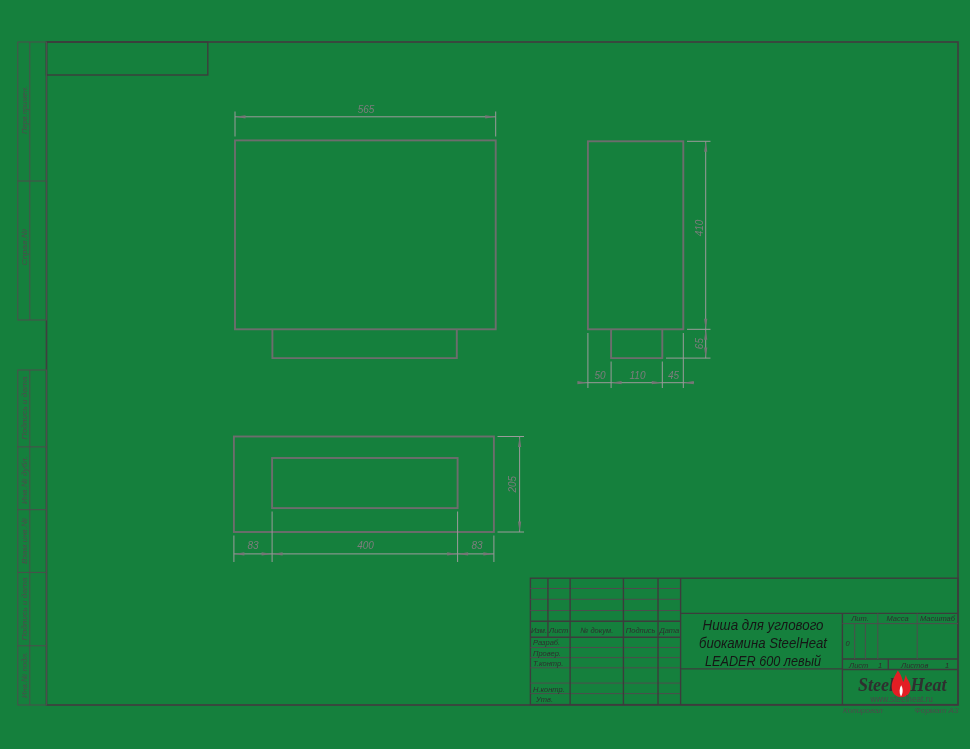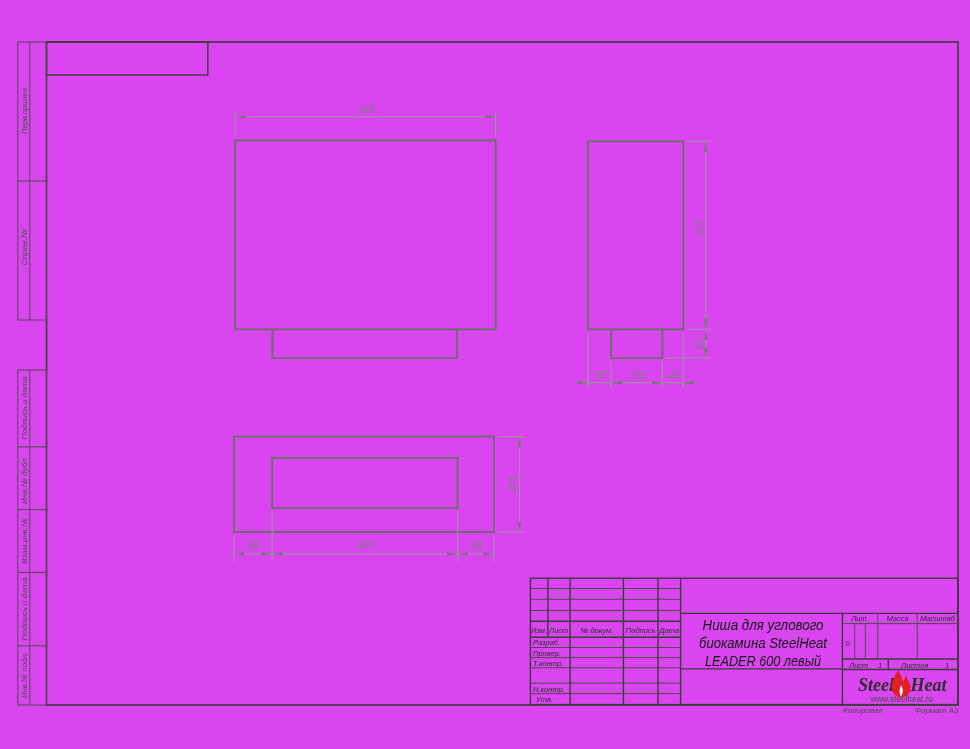--- a/index.html
+++ b/index.html
@@ -1,16 +1,16 @@
 <!DOCTYPE html>
 <html><head>
 <meta charset="utf-8">
 <style>
   html,body{margin:0;padding:0;background:#ffffff;-webkit-font-smoothing:antialiased;}
-  #sheet{position:relative;width:970px;height:749px;background:#d946ef;overflow:hidden;}
+  #sheet{position:relative;width:970px;height:749px;background:#15803d;overflow:hidden;}
   svg{position:absolute;left:0;top:0;}
   .fr{stroke:#3f3f3f;stroke-width:1.7;fill:none;}
   .th{stroke:#6d6d6d;stroke-width:1.9;fill:none;}
   .tn{stroke:#9b9b9b;stroke-width:1;fill:none;}
   .tb{stroke:#3c3c3c;stroke-width:1.4;fill:none;}
   .tr{stroke:#4d4d4d;stroke-width:1;fill:none;}
   text{font-family:"Liberation Sans",sans-serif;fill:#3a3a3a;}
   .dim{font-style:italic;font-size:10px;fill:#7d7d7d;}
   .lbl{font-style:italic;font-size:8px;fill:#4c4c4c;}
   .tbl{font-style:italic;font-size:7.5px;fill:#2e2e2e;}

